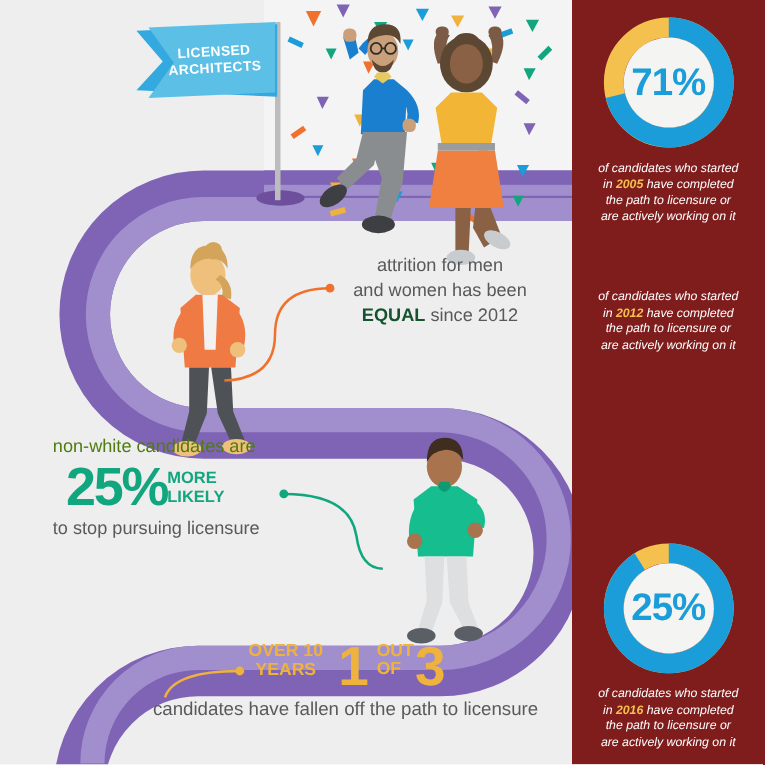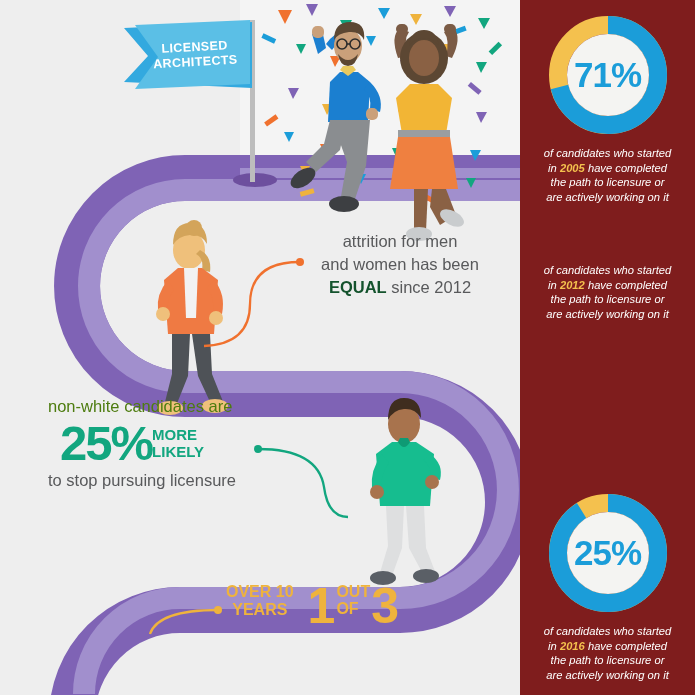--- a/index.html
+++ b/index.html
@@ -75,21 +75,21 @@
   #callout-years .row { display: flex; align-items: flex-start; }
   #callout-years .over {
     color: #efb33d; font-weight: bold; font-size: 16px; line-height: 18px;
     text-align: center; margin-right: 14px;
   }
   #callout-years .one {
     color: #efb33d; font-weight: bold; font-size: 50px; line-height: 46px; letter-spacing: -2px;
   }
   #callout-years .outof {
     color: #efb33d; font-weight: bold; font-size: 16px; line-height: 17px;
-    text-align: left; margin: 0 1px 0 3px;
+    text-align: left; margin: 0 1px 0 9px;
   }
   #callout-years .three {
     color: #efb33d; font-weight: bold; font-size: 50px; line-height: 46px; letter-spacing: -2px;
   }
   #callout-bottomline {
     position: absolute; left: 139px; top: 635px;
     font-size: 17px; color: #58595b;
   }
 
   #flag-text {
@@ -289,20 +289,21 @@
         <div>YEARS</div>
       </span>
       <span class="one">1</span>
       <span class="outof">
         <div>OUT</div>
         <div>OF</div>
       </span>
       <span class="three">3</span>
     </div>
   </div>
+  <div id="callout-bottomline">candidates have fallen off the path to licensure</div>
 
   <div id="rail">
 
     <div class="donut-block" id="donut-block-1">
       <div class="donut-wrap">
         <svg width="122" height="122" viewBox="0 0 122 122">
           <circle cx="61" cy="61" r="50" fill="none" stroke="#f4c14e" stroke-width="18"></circle>
           <circle class="donut-arc" cx="61" cy="61" r="50" fill="none" stroke="#1b9dd9" stroke-width="18" transform="rotate(-90 61 61)" stroke-dasharray="223.0530784048753 314.1592653589793"></circle>
           <circle cx="61" cy="61" r="41" fill="#f4f4f2"></circle>
         </svg>

